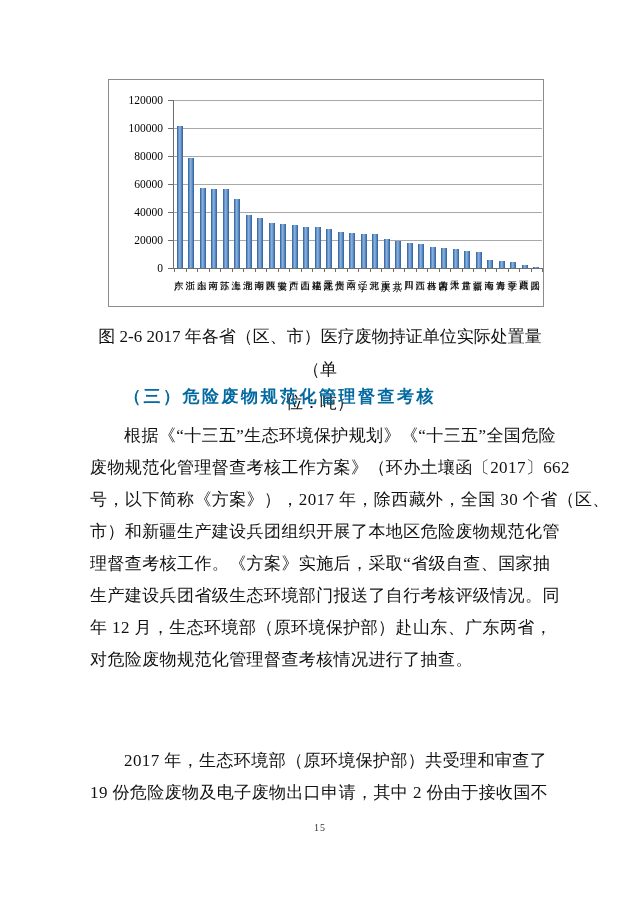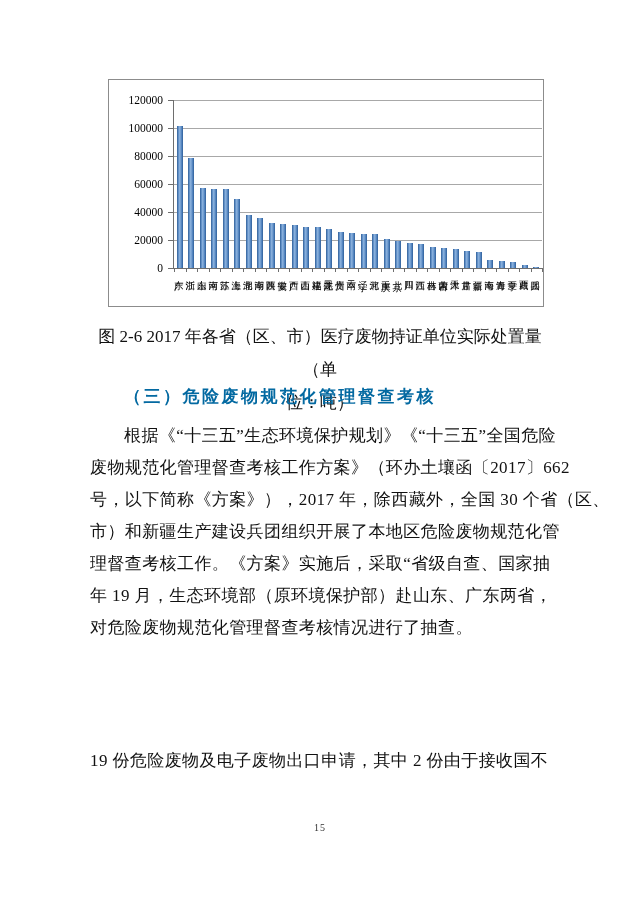--- a/index.html
+++ b/index.html
@@ -260,23 +260,25 @@
   </div>
 
   <h3 class="sec-heading heading-3">（三）危险废物规范化管理督查考核</h3>
 
   <div class="para para-1">
     <div class="tline first">根据《“十三五”生态环境保护规划》《“十三五”全国危险</div>
     <div class="tline">废物规范化管理督查考核工作方案》（环办土壤函〔2017〕662</div>
     <div class="tline">号，以下简称《方案》），2017 年，除西藏外，全国 30 个省（区、</div>
     <div class="tline">市）和新疆生产建设兵团组织开展了本地区危险废物规范化管</div>
     <div class="tline">理督查考核工作。《方案》实施后，采取“省级自查、国家抽</div>
-    <div class="tline">年 19 月，生态环境部（原环境保护部）赴山东、广东两省，</div>
+    <div class="tline">生产建设兵团省级生态环境部门报送了自行考核评级情况。同</div>
+    <div class="tline">年 12 月，生态环境部（原环境保护部）赴山东、广东两省，</div>
     <div class="tline last">对危险废物规范化管理督查考核情况进行了抽查。</div>
   </div>
 
 
   <div class="para para-2">
+    <div class="tline first">2017 年，生态环境部（原环境保护部）共受理和审查了</div>
     <div class="tline">19 份危险废物及电子废物出口申请，其中 2 份由于接收国不</div>
   </div>
 
   <div class="page-number">15</div>
 </div>
 
 </body></html>

